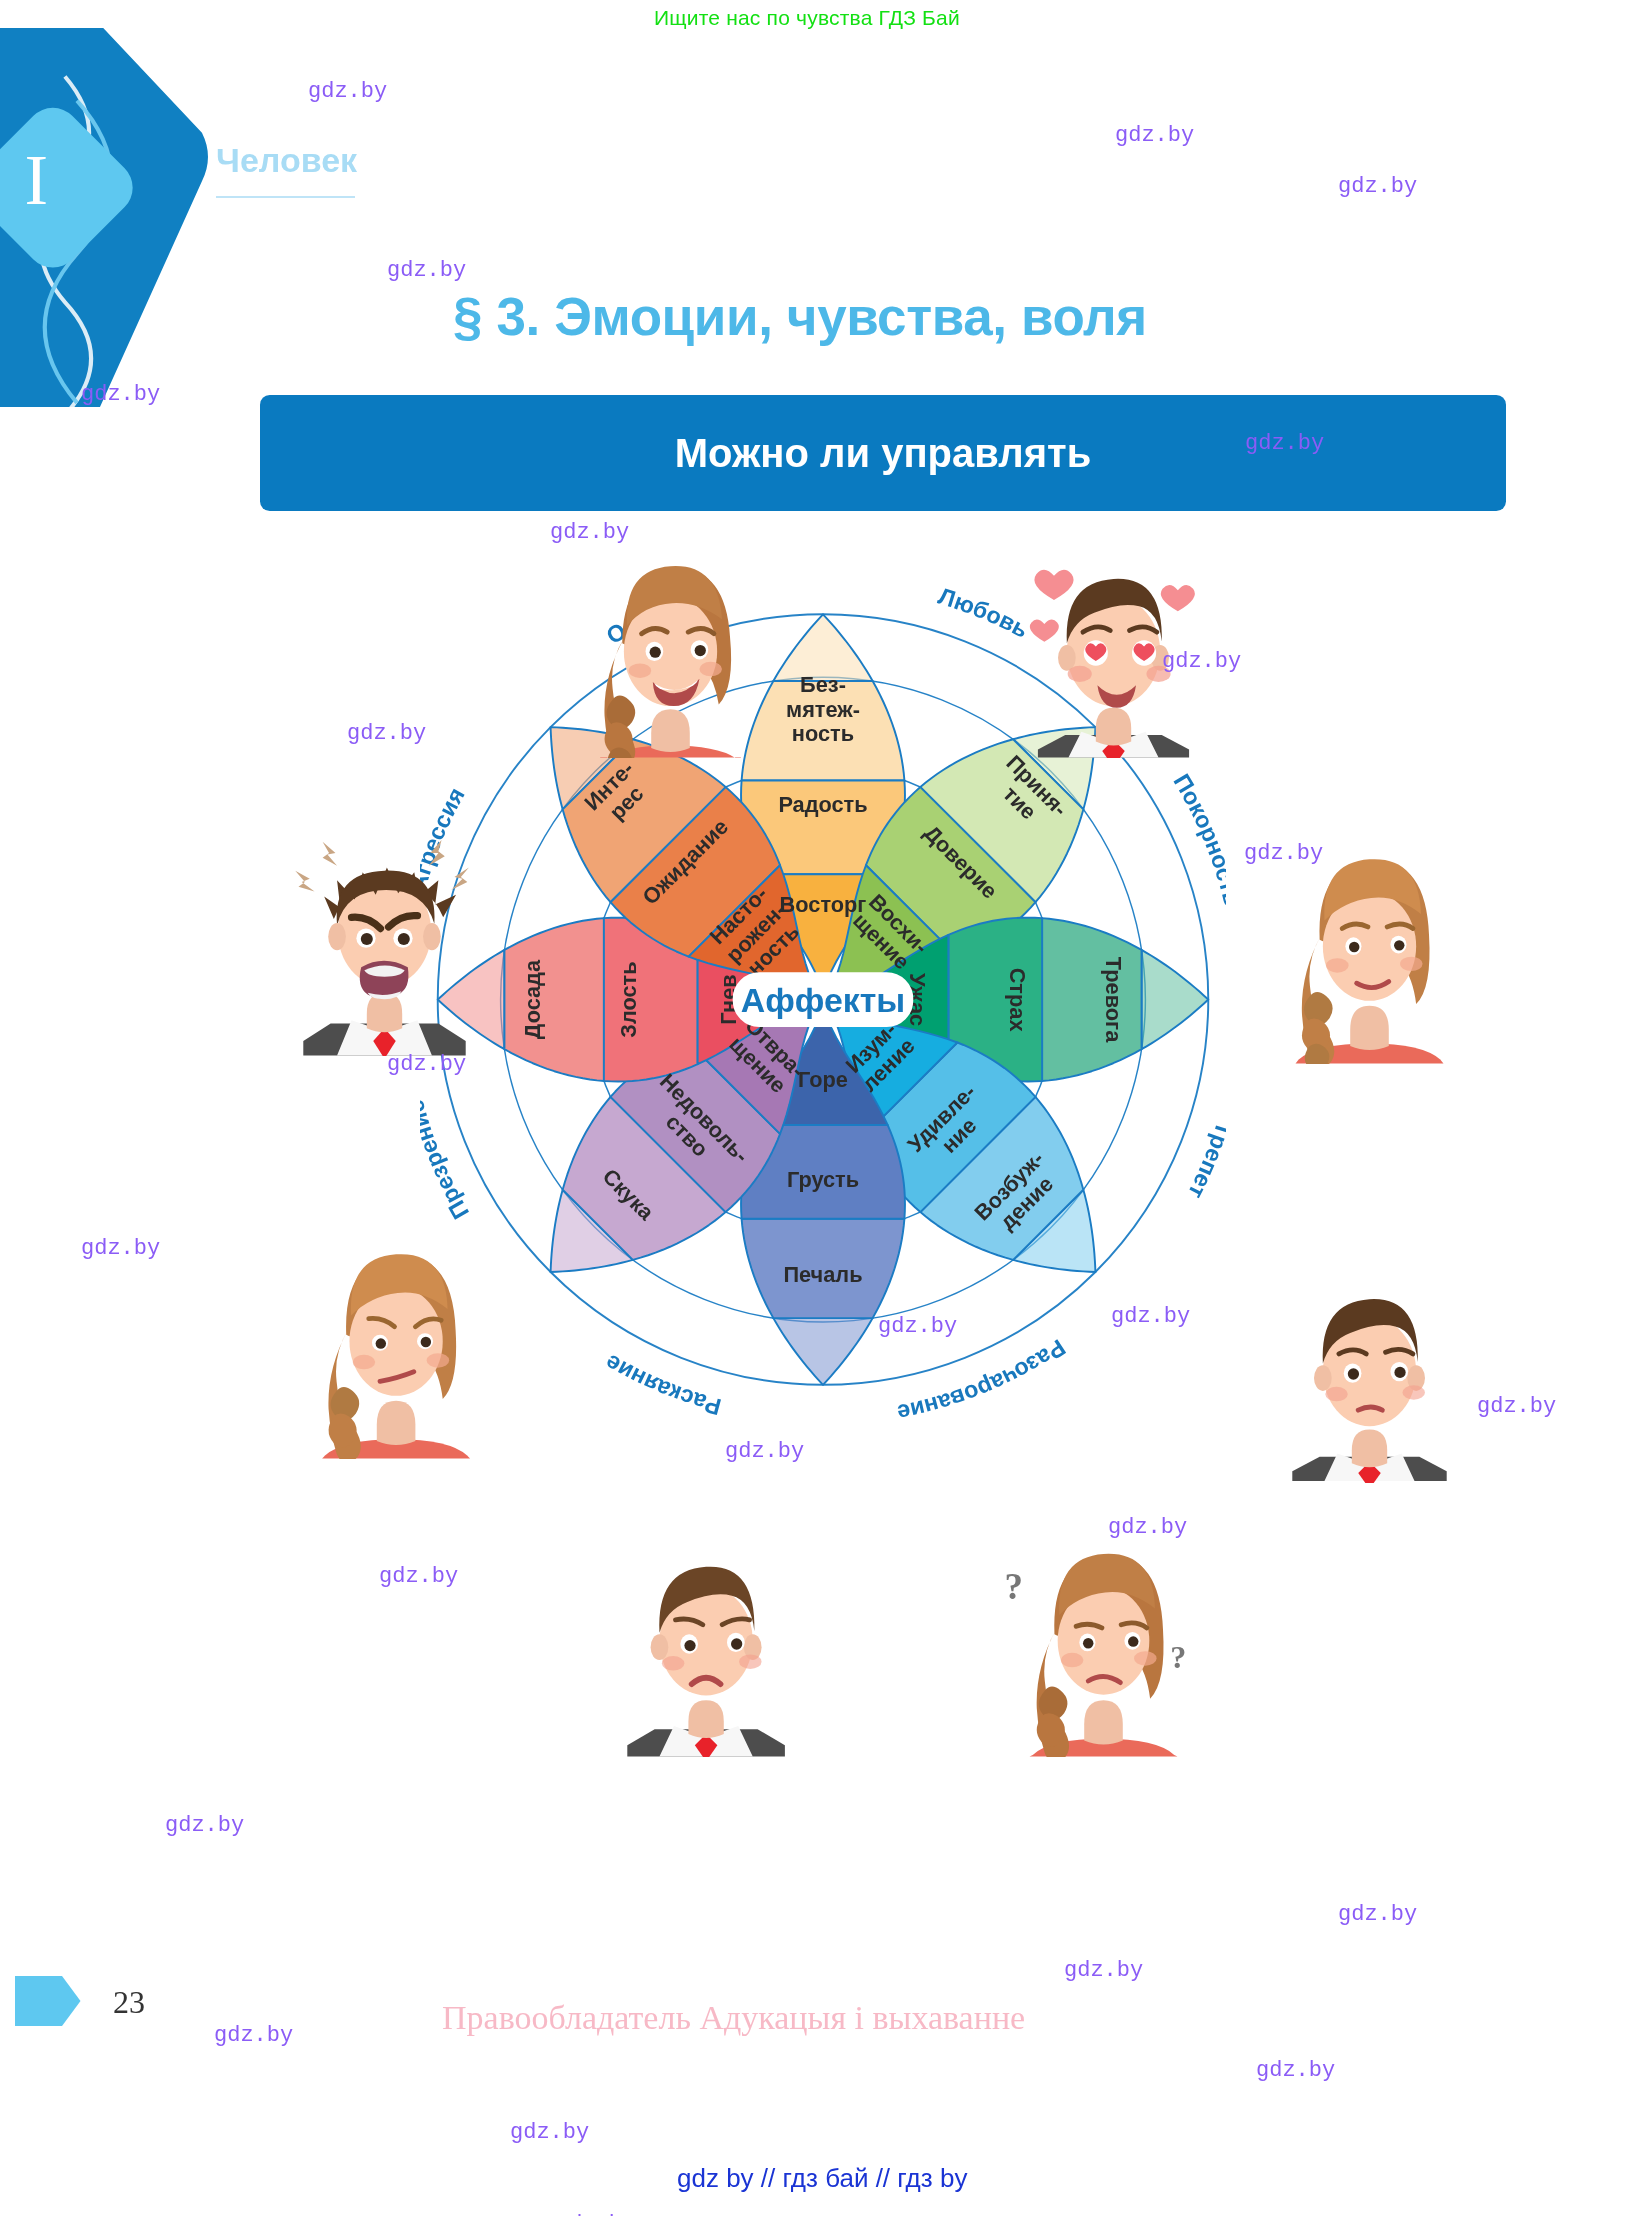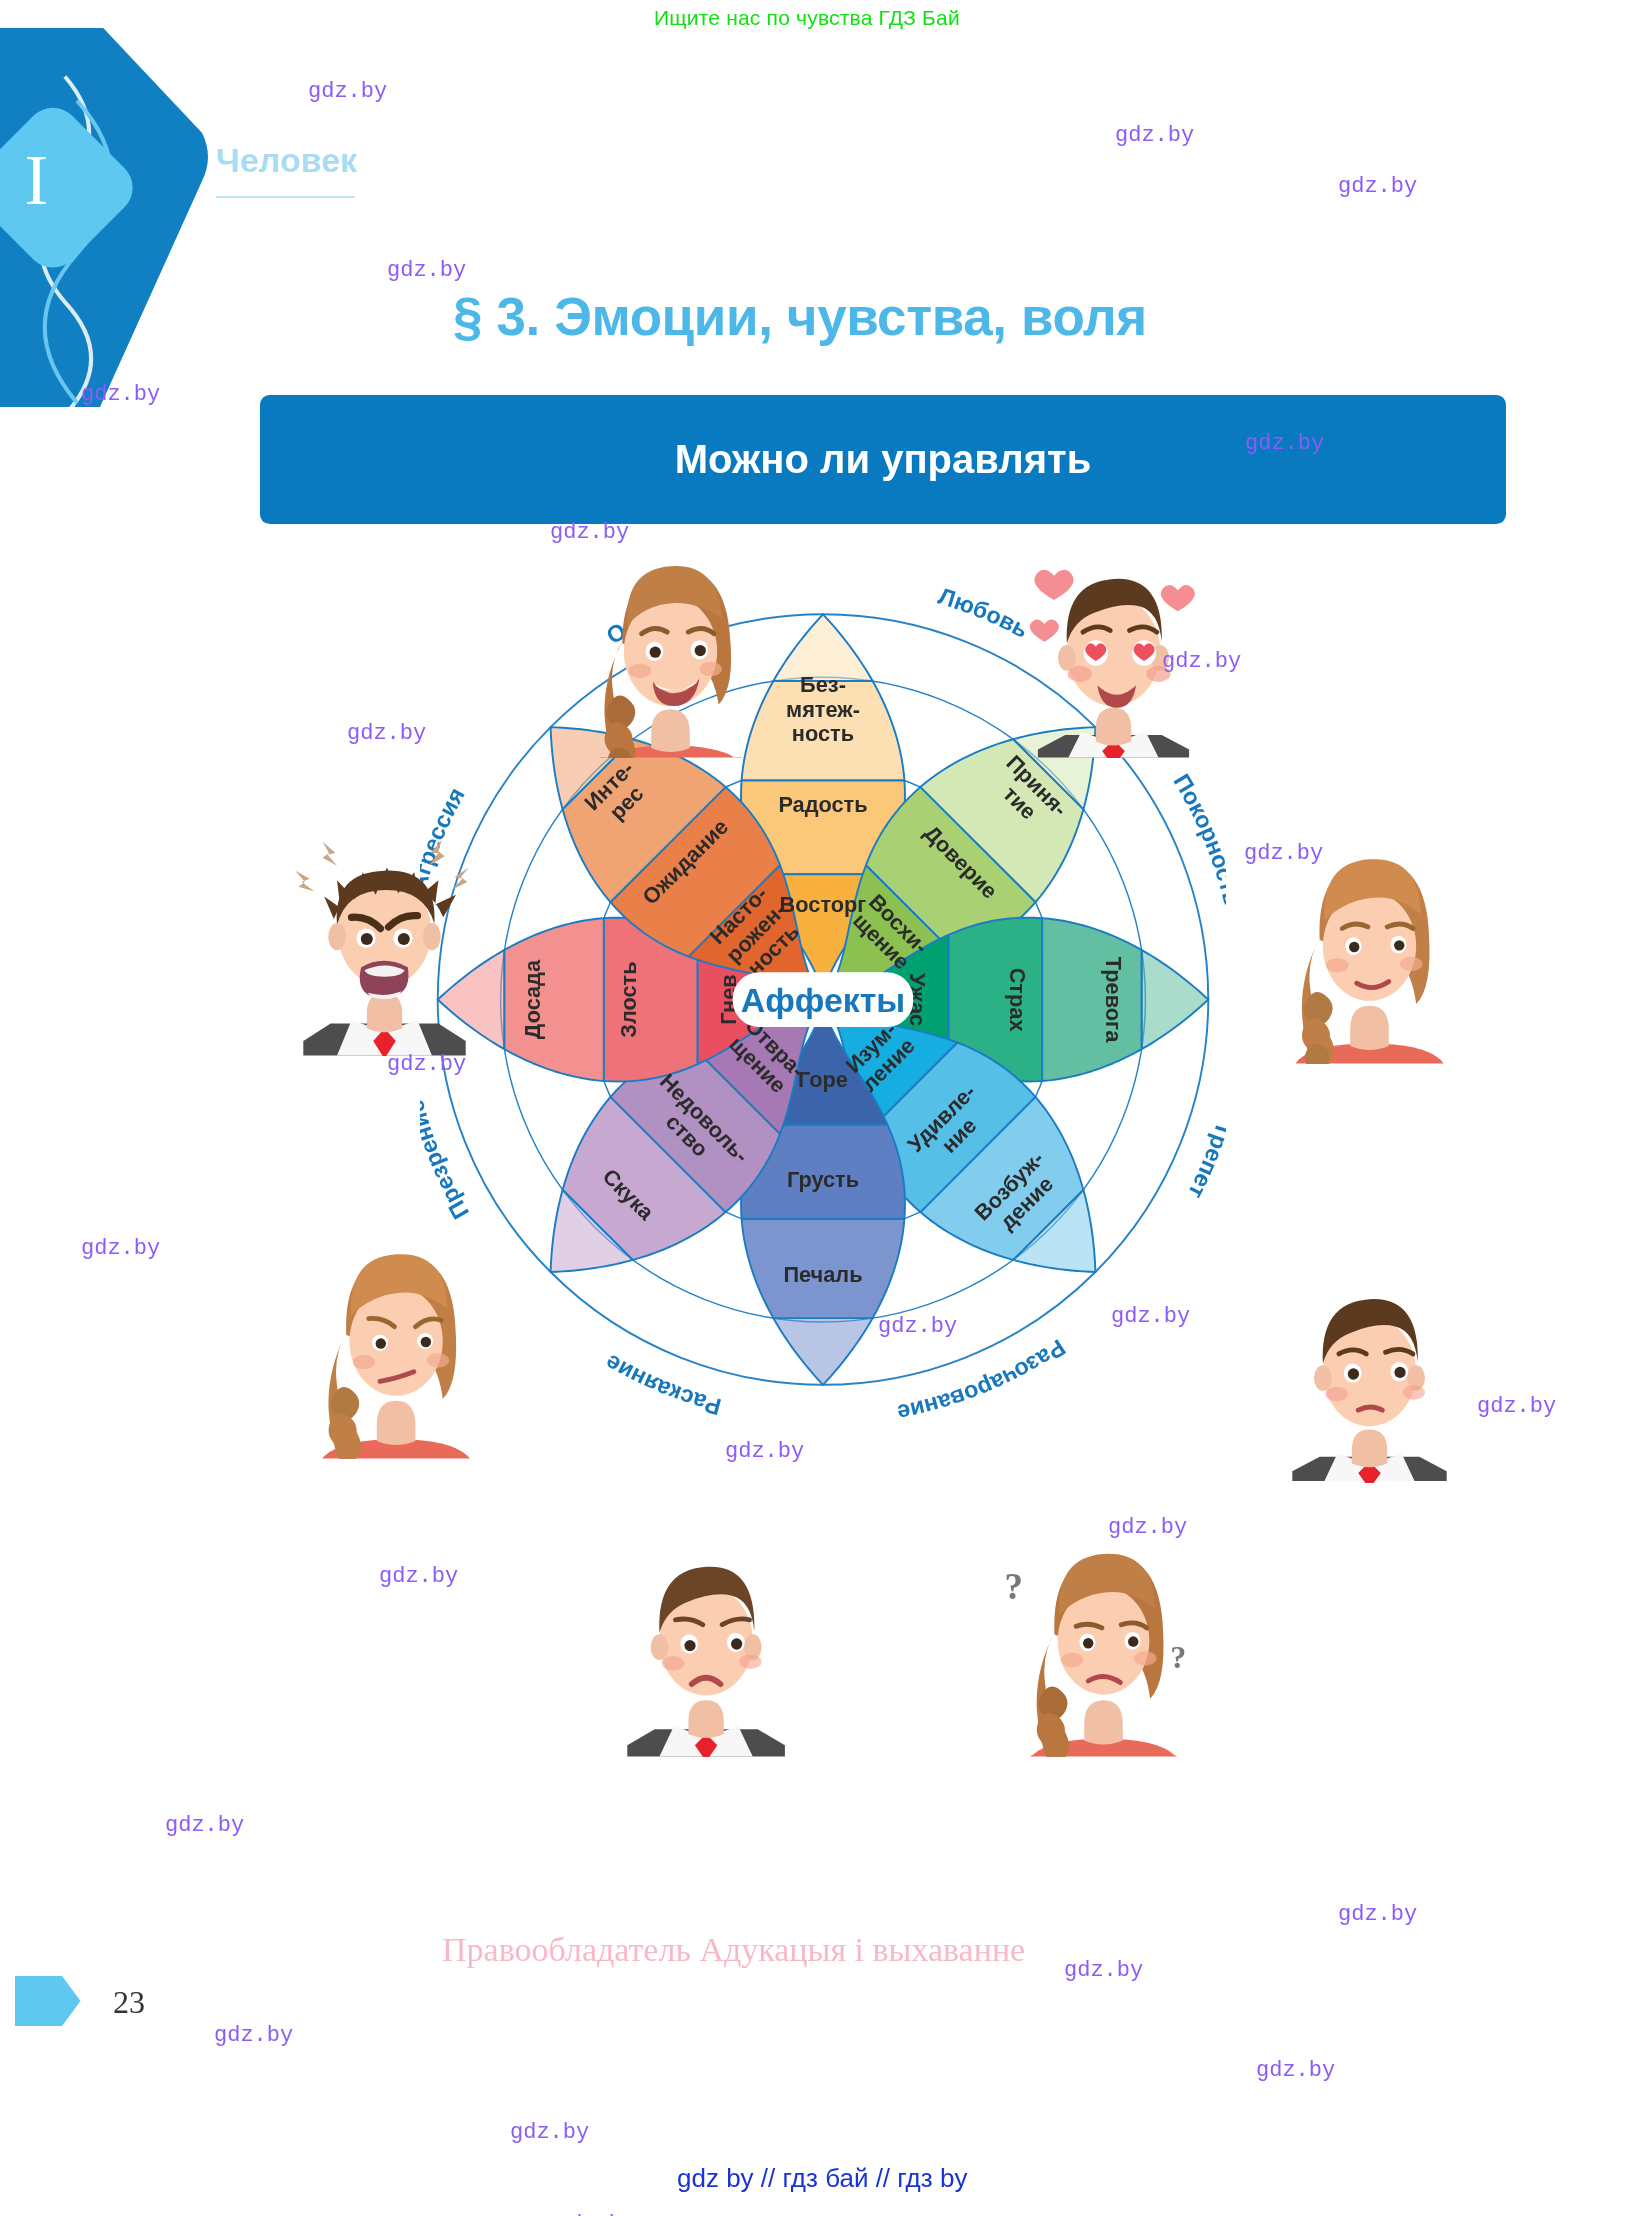--- a/index.html
+++ b/index.html
@@ -22,21 +22,21 @@
      font-family:"Liberation Sans",sans-serif;}
   .chapter-rule{position:absolute;left:216px;top:196px;width:139px;height:2.4px;background:#bfe4f7;z-index:6;}
 
   
   .section-title{position:absolute;left:0;top:286px;width:1552px;text-align:center;
     color:#4db8e8;font-size:53px;font-weight:bold;z-index:10;letter-spacing:-0.4px;
     font-family:"Liberation Sans",sans-serif;}
   .title-inner{display:inline-block;margin-left:48px;}
 
   
-  .banner{position:absolute;left:260px;top:395px;width:1246px;height:129px;background:#0a7ac0;
+  .banner{position:absolute;left:260px;top:395px;width:1246px;height:116px;background:#0a7ac0;
     border-radius:9.7px;z-index:10;display:flex;flex-direction:column;align-items:center;justify-content:center;}
   .banner-line{color:#ffffff;font-size:40px;font-weight:bold;line-height:1.22;text-align:center;
     font-family:"Liberation Sans",sans-serif;}
 
   
   .wheel-wrap{position:absolute;left:420px;top:548px;width:806px;height:1153px;z-index:12;}
   .wheel-svg{position:absolute;left:0;top:0;}
   .petal-label{font-family:"Liberation Sans",sans-serif;font-weight:bold;fill:#2b2b2b;}
   .dyad-label{font-family:"Liberation Sans",sans-serif;font-weight:bold;fill:#1878bd;font-size:29px;}
   .core-text{font-family:"Liberation Sans",sans-serif;font-weight:bold;fill:#1878bd;font-size:42px;}
@@ -361,21 +361,21 @@
     <path d="M104 212 q22 6 42 -2 q-4 10 -21 10 q-17 0 -21 -8z" fill="#f2f2f2"></path>
     <path d="M14 60 l18 10 l-10 4 l16 12 l-20 -6 l8 -6z" fill="#c9a684"></path>
     <path d="M48 24 l16 14 l-10 2 l12 14 l-18 -10 l8 -6z" fill="#c9a684"></path>
     <path d="M196 22 l-14 16 l10 0 l-12 16 l20 -12 l-8 -6z" fill="#c9a684"></path>
     <path d="M230 56 l-18 12 l10 2 l-14 14 l20 -10 l-8 -6z" fill="#c9a684"></path>
   </svg>
 </div>
 
 <div class="page-tab"></div>
 <div class="page-num">23</div>
-<div class="wm-pink" style="left:442px;top:1931px;">Правообладатель Адукацыя і выхаванне</div>
+<div class="wm-pink" style="left:442px;top:1999px;">Правообладатель Адукацыя і выхаванне</div>
 <div class="wm-blue" style="left:677px;top:2163px;">gdz by  //  гдз бай  //  гдз by</div>
 <div class="wm-green" style="left:654px;top:5.6px;">Ищите нас по чувства ГДЗ Бай</div>
 
 <div id="wm-host">
     <div class="wm" style="left: 308px; top: 79px;">gdz.by</div>
     <div class="wm" style="left: 1115px; top: 123px;">gdz.by</div>
     <div class="wm" style="left: 1338px; top: 174px;">gdz.by</div>
     <div class="wm" style="left: 81px; top: 382px;">gdz.by</div>
     <div class="wm" style="left: 387px; top: 258px;">gdz.by</div>
     <div class="wm" style="left: 1245px; top: 431px;">gdz.by</div>

